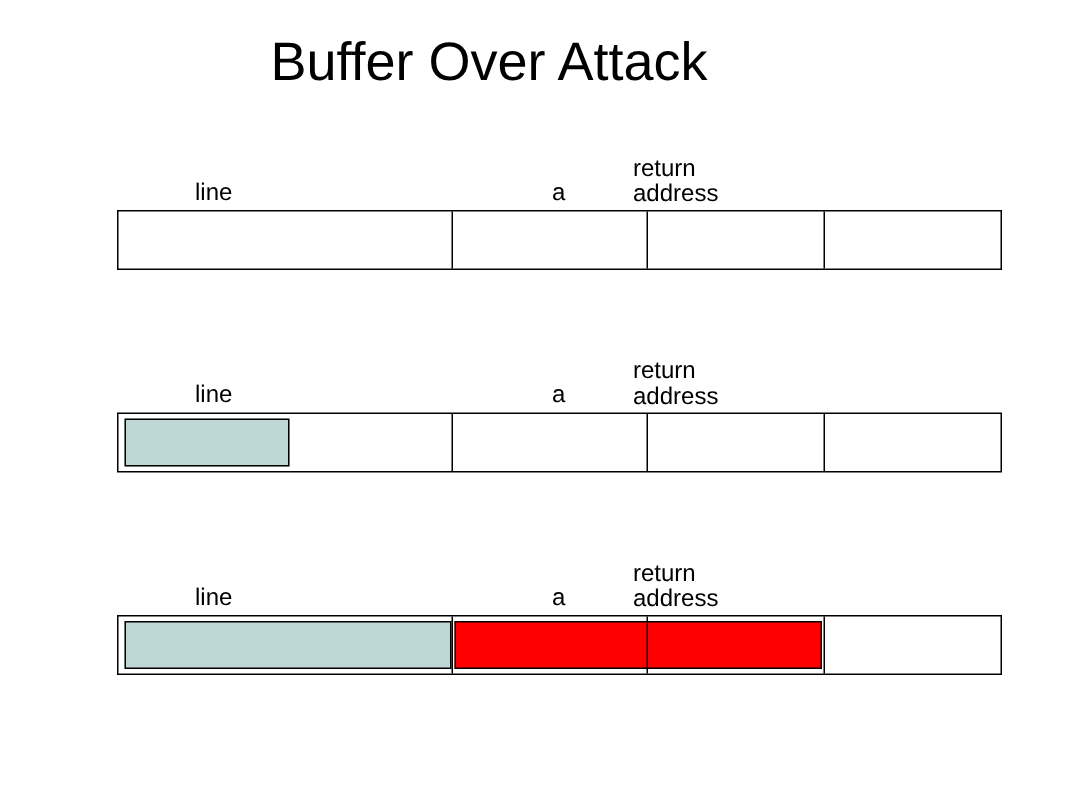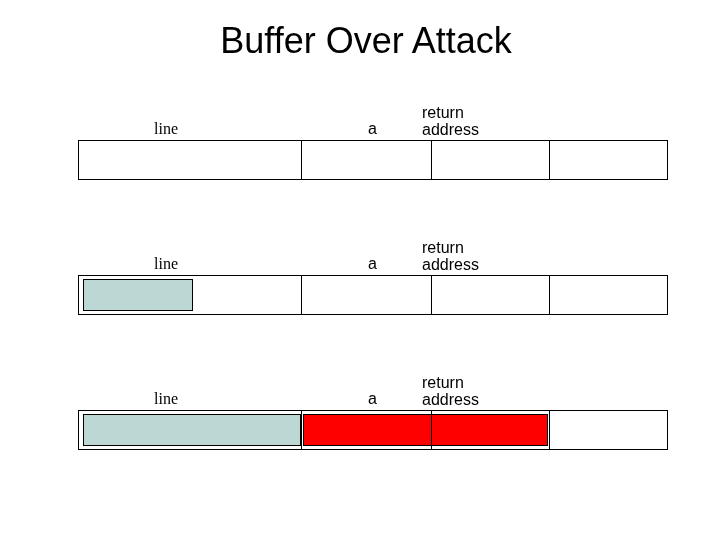--- a/index.html
+++ b/index.html
@@ -11,33 +11,32 @@
     font-family: Arial, Helvetica, sans-serif;
     color: #000;
   }
   .title {
     position: absolute;
     top: 20px;
     left: 0;
     width: 652px;
     text-align: center;
     font-size: 36px;
-    margin-left: 40px;
   }
   .stage {
     position: absolute;
     left: 78px;
     width: 590px;
   }
   .labels {
     position: relative;
     height: 40px;
     font-size: 16px;
   }
-  .labels .lbl-line { position: absolute; left: 76px;  bottom: 2px; font-family: Liberation Serif, serif; }
+  .labels .lbl-line { position: absolute; left: 52px;  bottom: 2px; }
   .labels .lbl-a    { position: absolute; left: 290px; bottom: 2px; }
   .labels .lbl-ret  { position: absolute; left: 344px; bottom: 2px; line-height: 17px; }
   .row {
     position: relative;
     width: 590px;
     height: 40px;
     border: 1px solid #000;
     box-sizing: border-box;
   }
   .row .sep {

